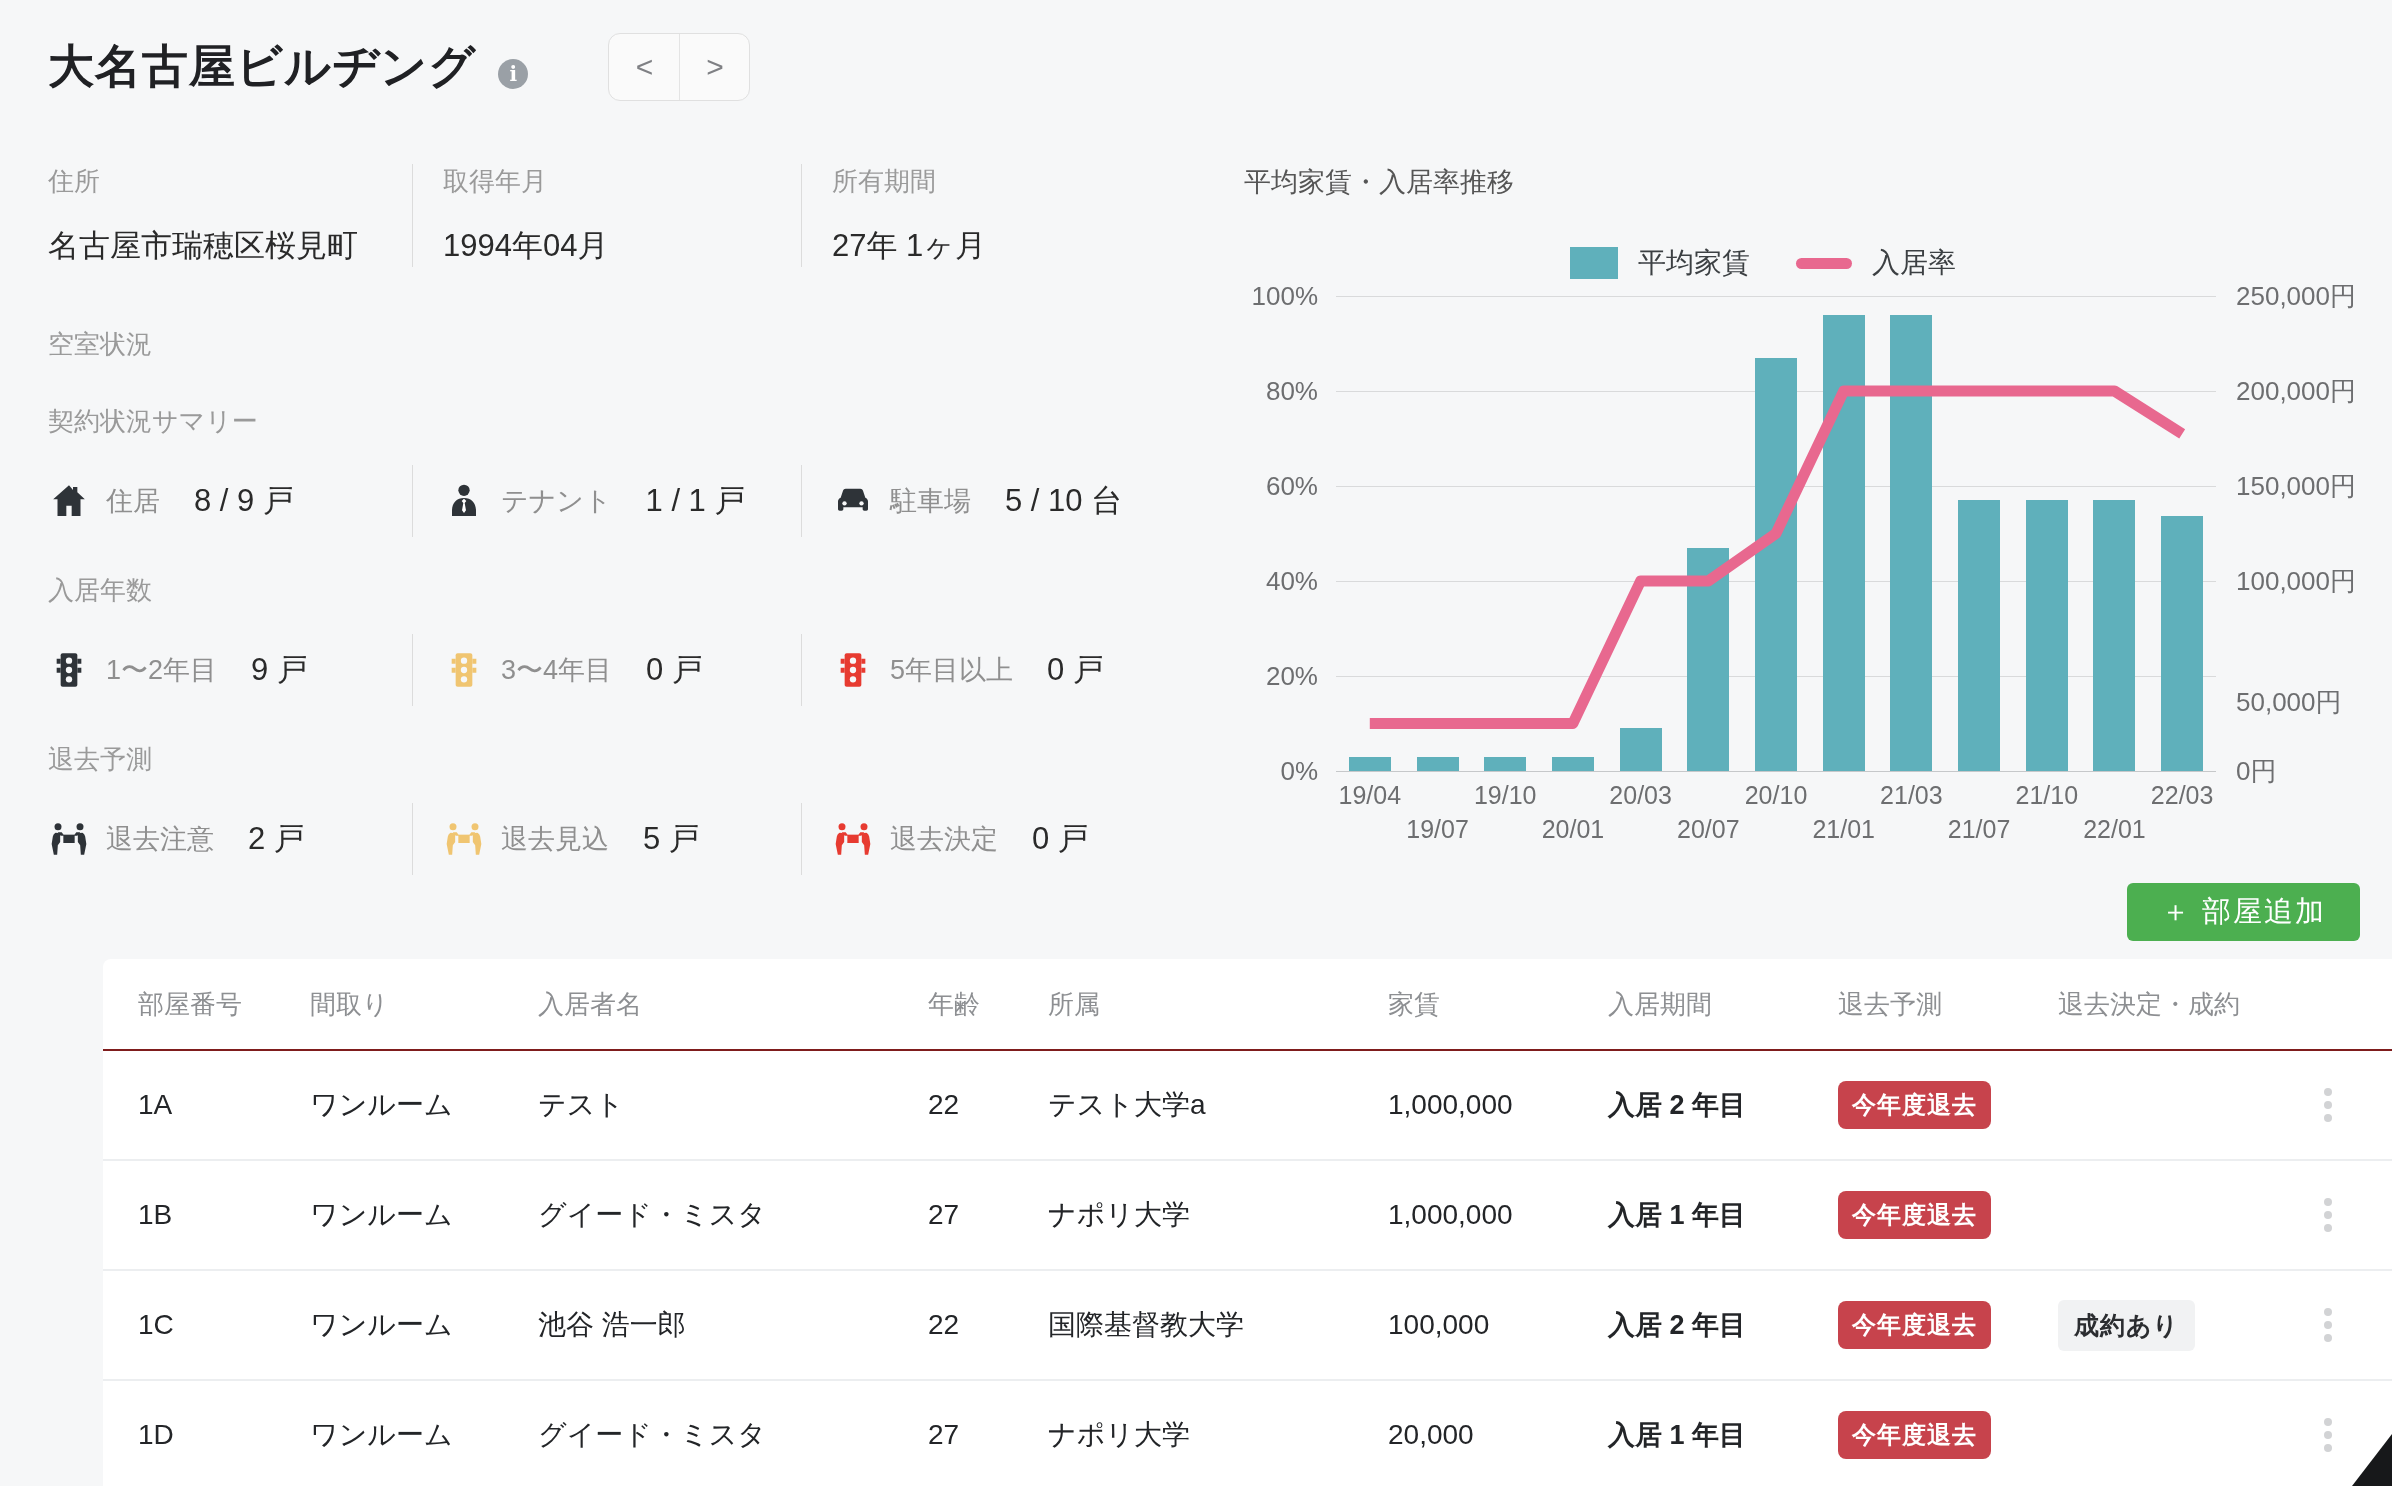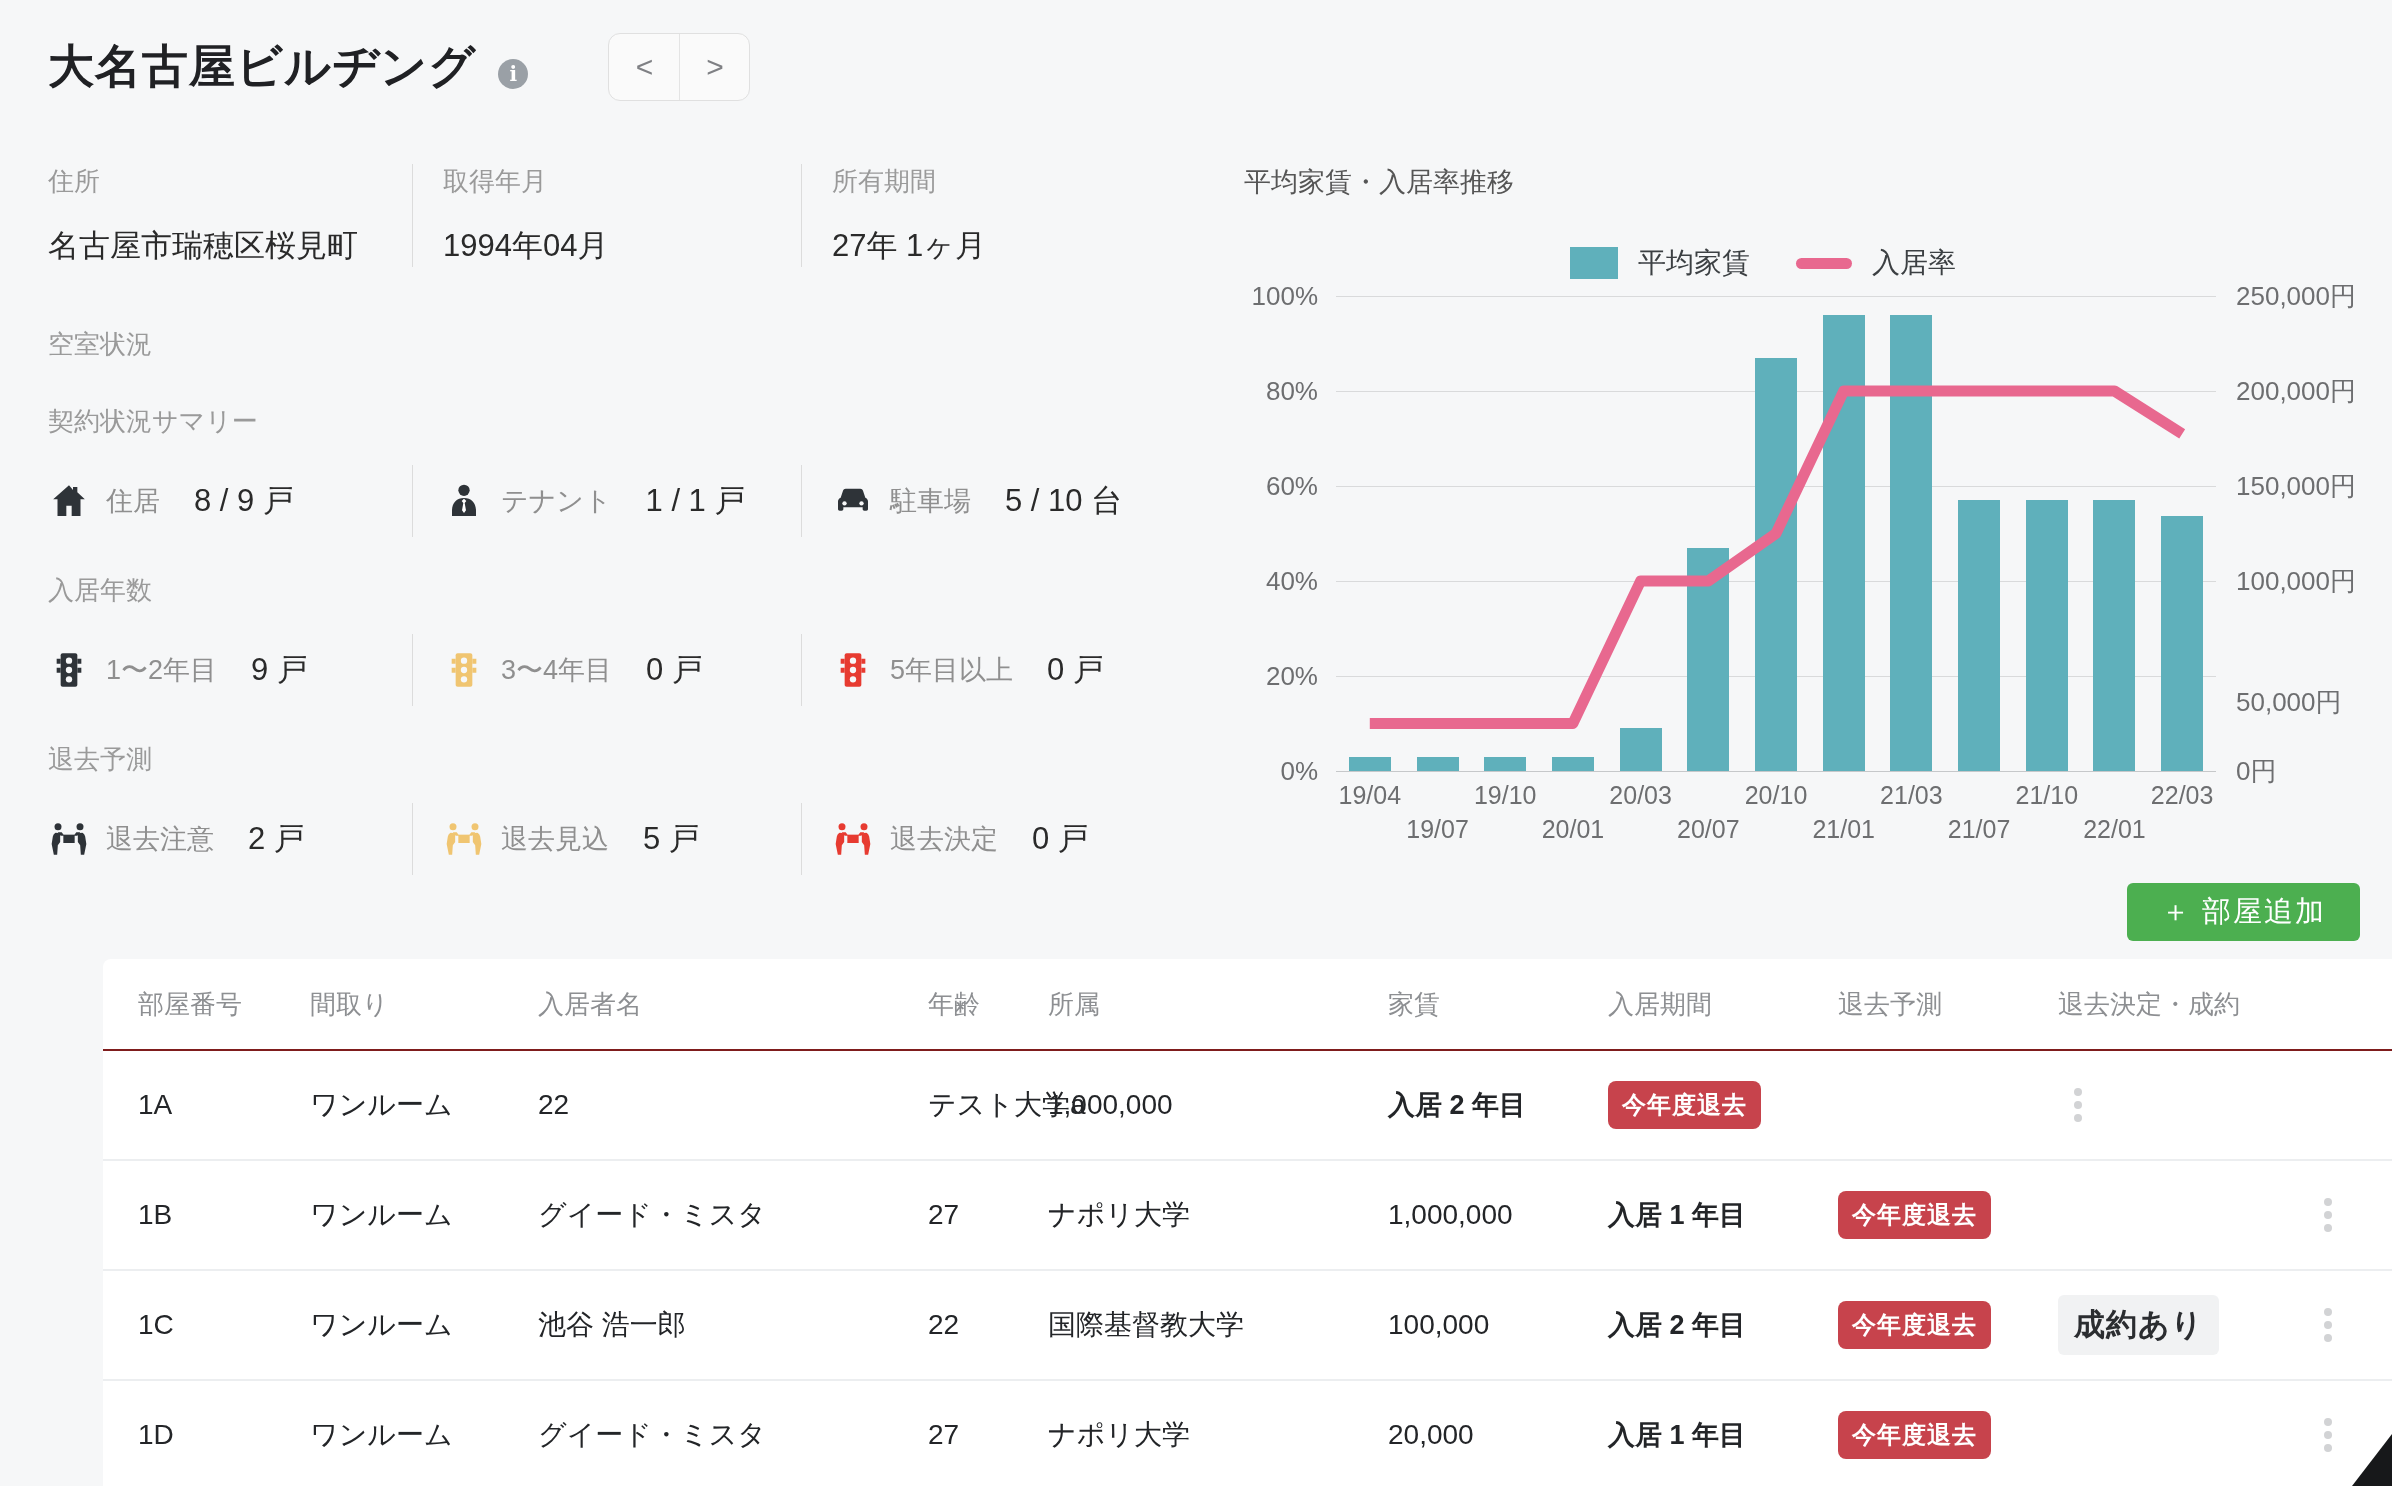--- a/index.html
+++ b/index.html
@@ -75,21 +75,21 @@
   .thead { height:92px; border-bottom:2px solid #7f1d1d; }
   .th { font-size:26px; color:#8d8f92; }
   .trow { height:110px; border-bottom:2px solid #eceef0; }
   .td { font-size:28px; color:#232528; white-space:nowrap; }
   .td.period { font-weight:700; font-size:27px; }
   .badge {
     display:inline-block; background:var(--badge_red); color:#fff; font-size:24px; font-weight:600;
     border-radius:8px; padding:8px 14px; letter-spacing:1px;
   }
   .pill {
-    display:inline-block; background:#f1f2f3; color:#2b2d30; font-size:31px; font-weight:700;
+    display:inline-block; background:#f1f2f3; color:#2b2d30; font-size:25px; font-weight:700;
     border-radius:6px; padding:9px 16px; letter-spacing:1px;
   }
   .dots { display:flex; flex-direction:column; gap:5px; align-items:center; width:40px; cursor:pointer; }
   .dots span { width:8px; height:8px; border-radius:50%; background:#d2d3d5; }
 
   .cursor-mark {
     position:absolute; right:0; bottom:0; width:40px; height:52px; background:#17181a;
     clip-path:polygon(100% 0, 100% 100%, 0 100%);
   }
 </style>
@@ -324,20 +324,21 @@
         <div class="th">家賃</div>
         <div class="th">入居期間</div>
         <div class="th">退去予測</div>
         <div class="th">退去決定・成約</div>
         <div></div>
       </div>
     <div>
         <div class="tgrid trow">
           <div class="td">1A</div>
           <div class="td">ワンルーム</div>
+          <div class="td">テスト</div>
           <div class="td">22</div>
           <div class="td">テスト大学a</div>
           <div class="td">1,000,000</div>
           <div class="td period">入居 2 年目</div>
           <div><span class="badge">今年度退去</span></div>
           <div></div>
           <div class="dots">
             <span></span>
             <span></span>
             <span></span>

